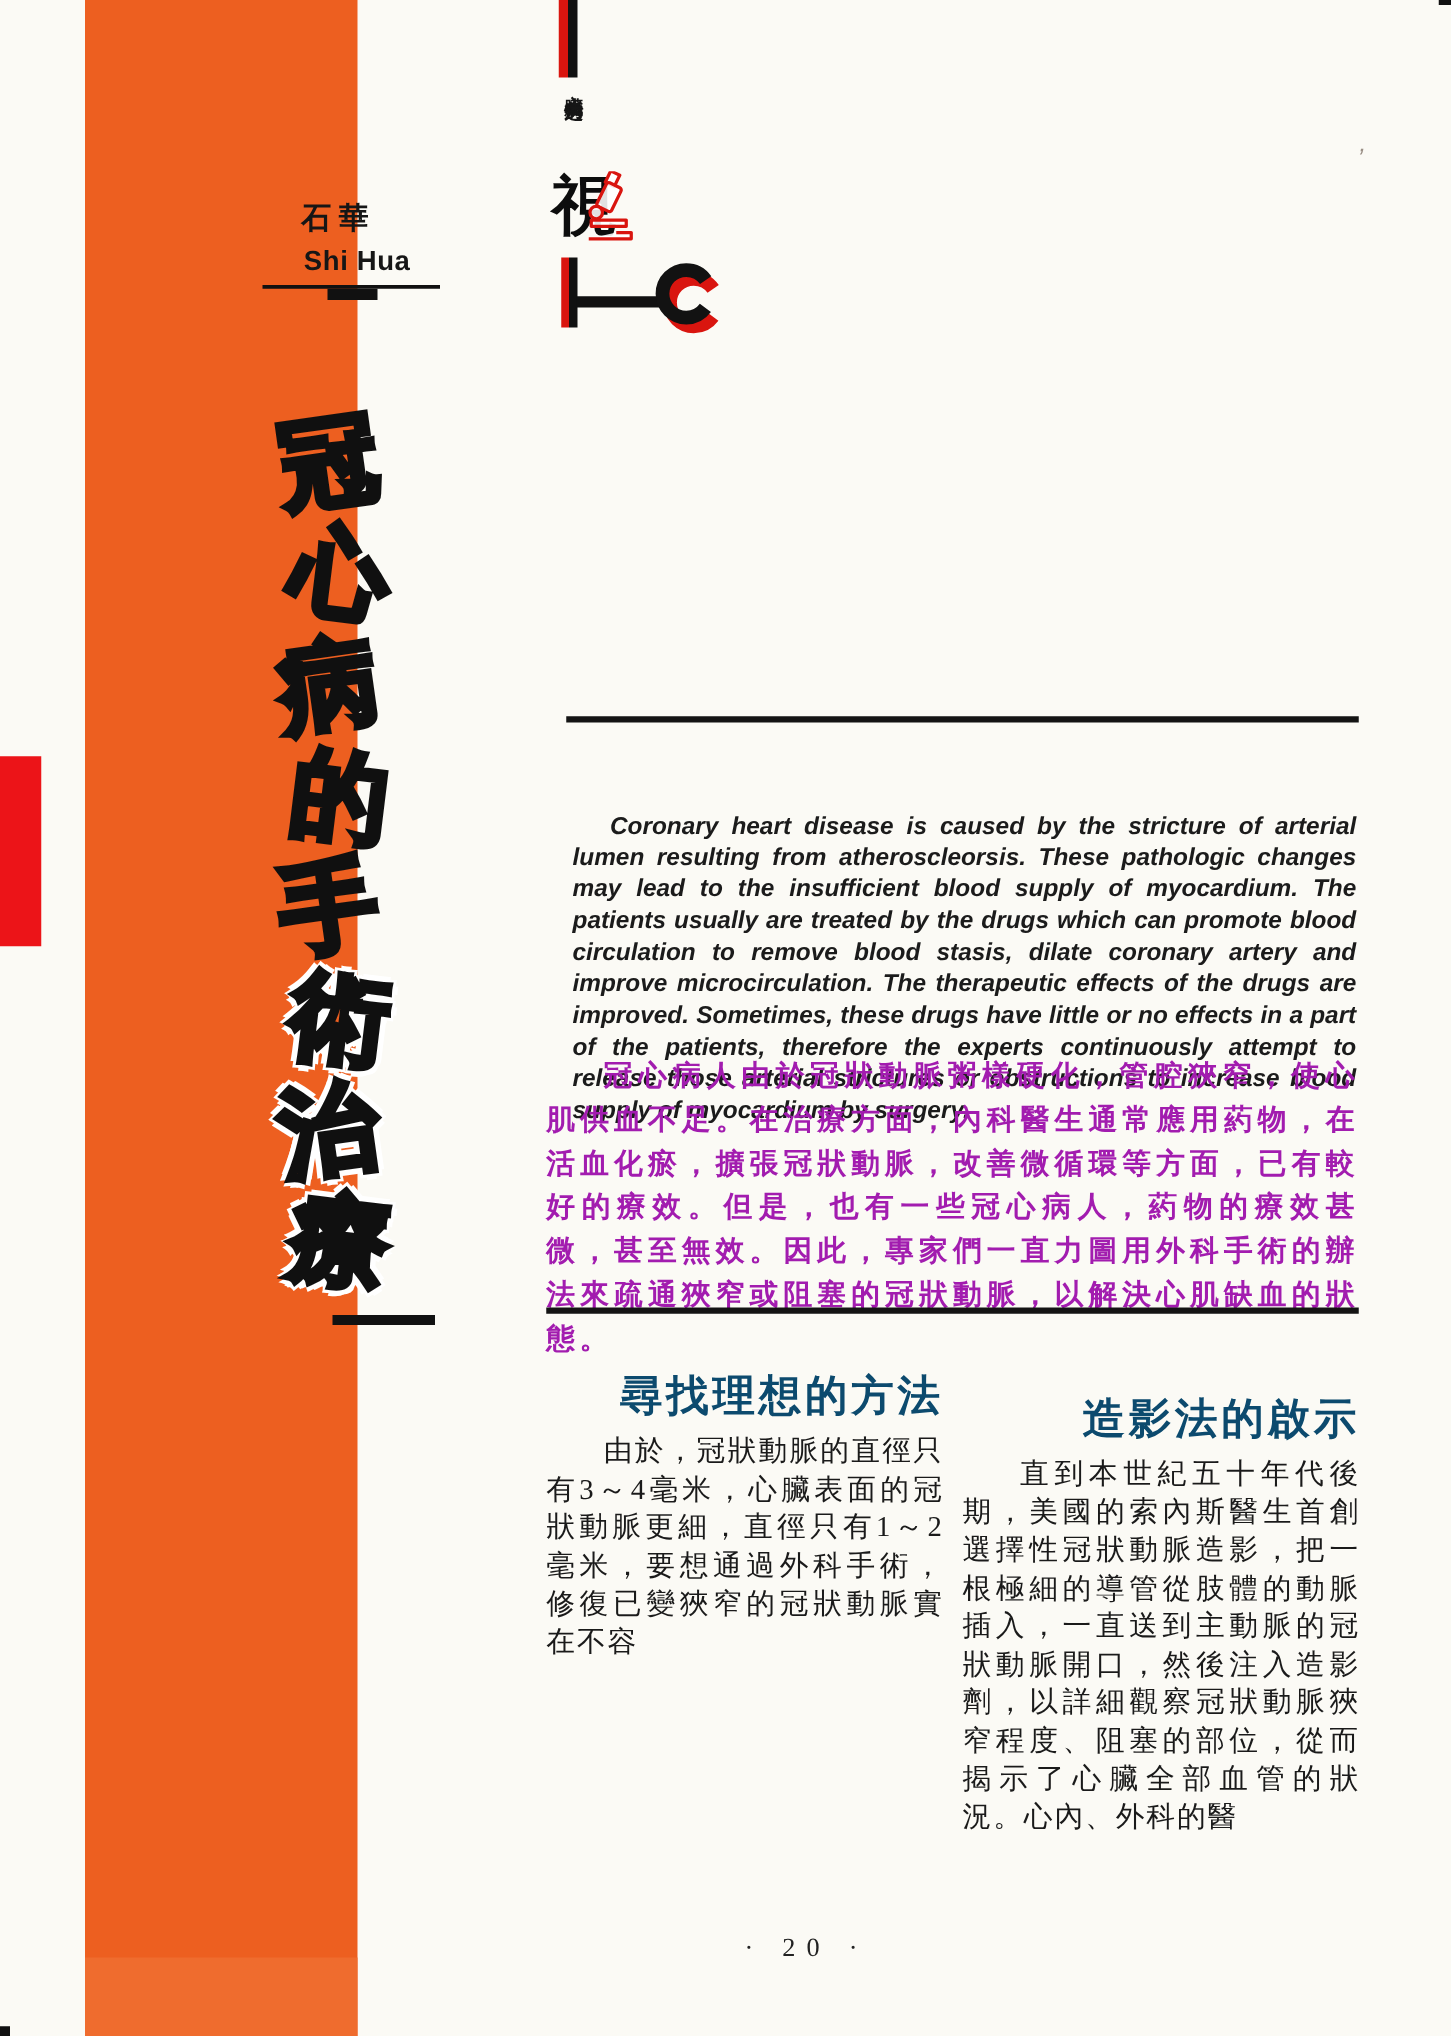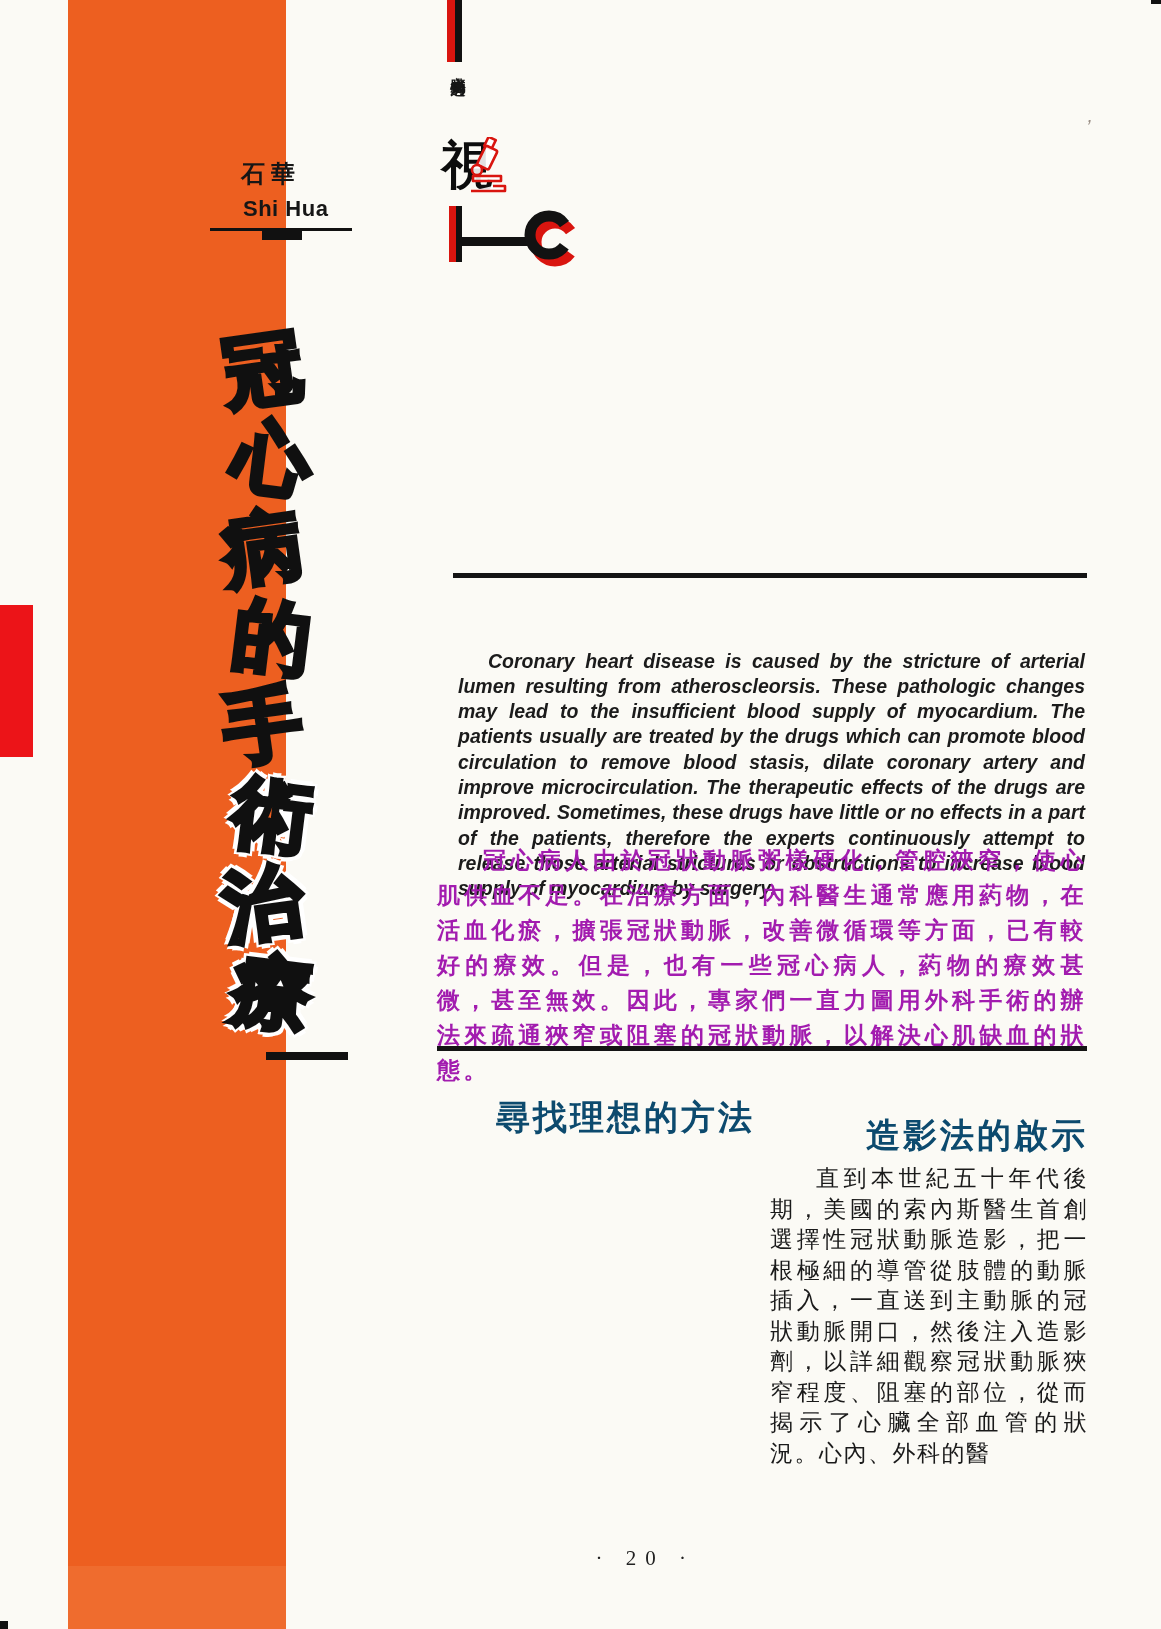--- a/index.html
+++ b/index.html
@@ -117,20 +117,21 @@
 <div class="title-underline"></div>
 
 <div class="rule-top"></div>
 <p class="intro-en">Coronary heart disease is caused by the stricture of arterial lumen resulting from atheroscleorsis. These pathologic changes may lead to the insufficient blood supply of myocardium. The patients usually are treated by the drugs which can promote blood circulation to remove blood stasis, dilate coronary artery and improve microcirculation. The therapeutic effects of the drugs are improved. Sometimes, these drugs have little or no effects in a part of the patients, therefore the experts continuously attempt to release those arterial strictures or obstructions to increase blood supply of myocardium by surgery.</p>
 <p class="intro-cn">冠心病人由於冠狀動脈粥樣硬化，管腔狹窄，使心肌供血不足。在治療方面，內科醫生通常應用葯物，在活血化瘀，擴張冠狀動脈，改善微循環等方面，已有較好的療效。但是，也有一些冠心病人，葯物的療效甚微，甚至無效。因此，專家們一直力圖用外科手術的辦法來疏通狹窄或阻塞的冠狀動脈，以解決心肌缺血的狀態。</p>
 <div class="rule-bottom"></div>
 
 <div class="cols">
   <div class="col col-left">
     <h3>尋找理想的方法</h3>
+    <p>由於，冠狀動脈的直徑只有3～4毫米，心臟表面的冠狀動脈更細，直徑只有1～2毫米，要想通過外科手術，修復已變狹窄的冠狀動脈實在不容</p>
   </div>
   <div class="col col-right">
     <h3>造影法的啟示</h3>
     <p>直到本世紀五十年代後期，美國的索內斯醫生首創選擇性冠狀動脈造影，把一根極細的導管從肢體的動脈插入，一直送到主動脈的冠狀動脈開口，然後注入造影劑，以詳細觀察冠狀動脈狹窄程度、阻塞的部位，從而揭示了心臟全部血管的狀況。心內、外科的醫</p>
   </div>
 </div>
 
 <div class="page-num">· 20 ·</div>
 <div class="corner-tr"></div>
 <div class="corner-bl"></div>

